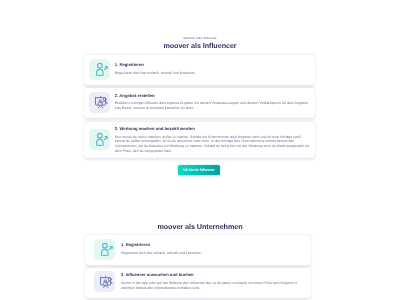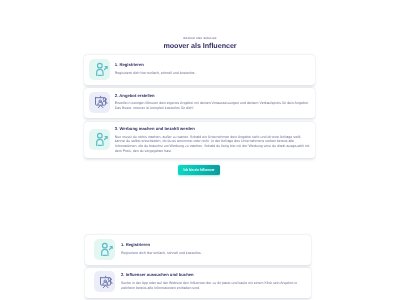--- a/index.html
+++ b/index.html
@@ -86,20 +86,21 @@
         </svg>
       </div>
     <div class="ctext" style="top:4px">
         <div class="ctitle">3. Werbung machen und bezahlt werden</div>
         <div class="cbody">Nun musst du nichts machen, außer zu warten. Sobald ein Unternehmen dein Angebot sieht und dir eine Anfrage stellt, kannst du selbst entscheiden, ob du es annimmst oder nicht. In der Anfrage des Unternehmens stehen bereits alle Informationen, die du brauchst um Werbung zu machen. Sobald du fertig bist mit der Werbung wirst du direkt ausgezahlt mit dem Preis, den du vorgegeben hast.</div>
       </div>
   </div>
 
   <button class="btn">Ich bin ein Influencer</button>
 
+  <div class="h2" style="top:222px">moover als Unternehmen</div>
 
   <div class="card b" style="top:235px;height:29.5px">
     <div class="iconbox mint" style="top:3.6px">
         <svg viewBox="0 0 24 24" fill="none" stroke="#5cbcc8" stroke-width="2" stroke-linecap="round" stroke-linejoin="round">
           <circle cx="9.6" cy="6" r="3.8"></circle>
           <path d="M4.4 22v-4.6c0-3 2.3-5.4 5.2-5.4s5.2 2.4 5.2 5.4V22"></path>
           <path d="M17.2 12.4 21 8.2"></path>
           <path d="M18.4 7.4h3.2v3.2"></path>
           <path d="M7 22h5.2"></path>
         </svg>

